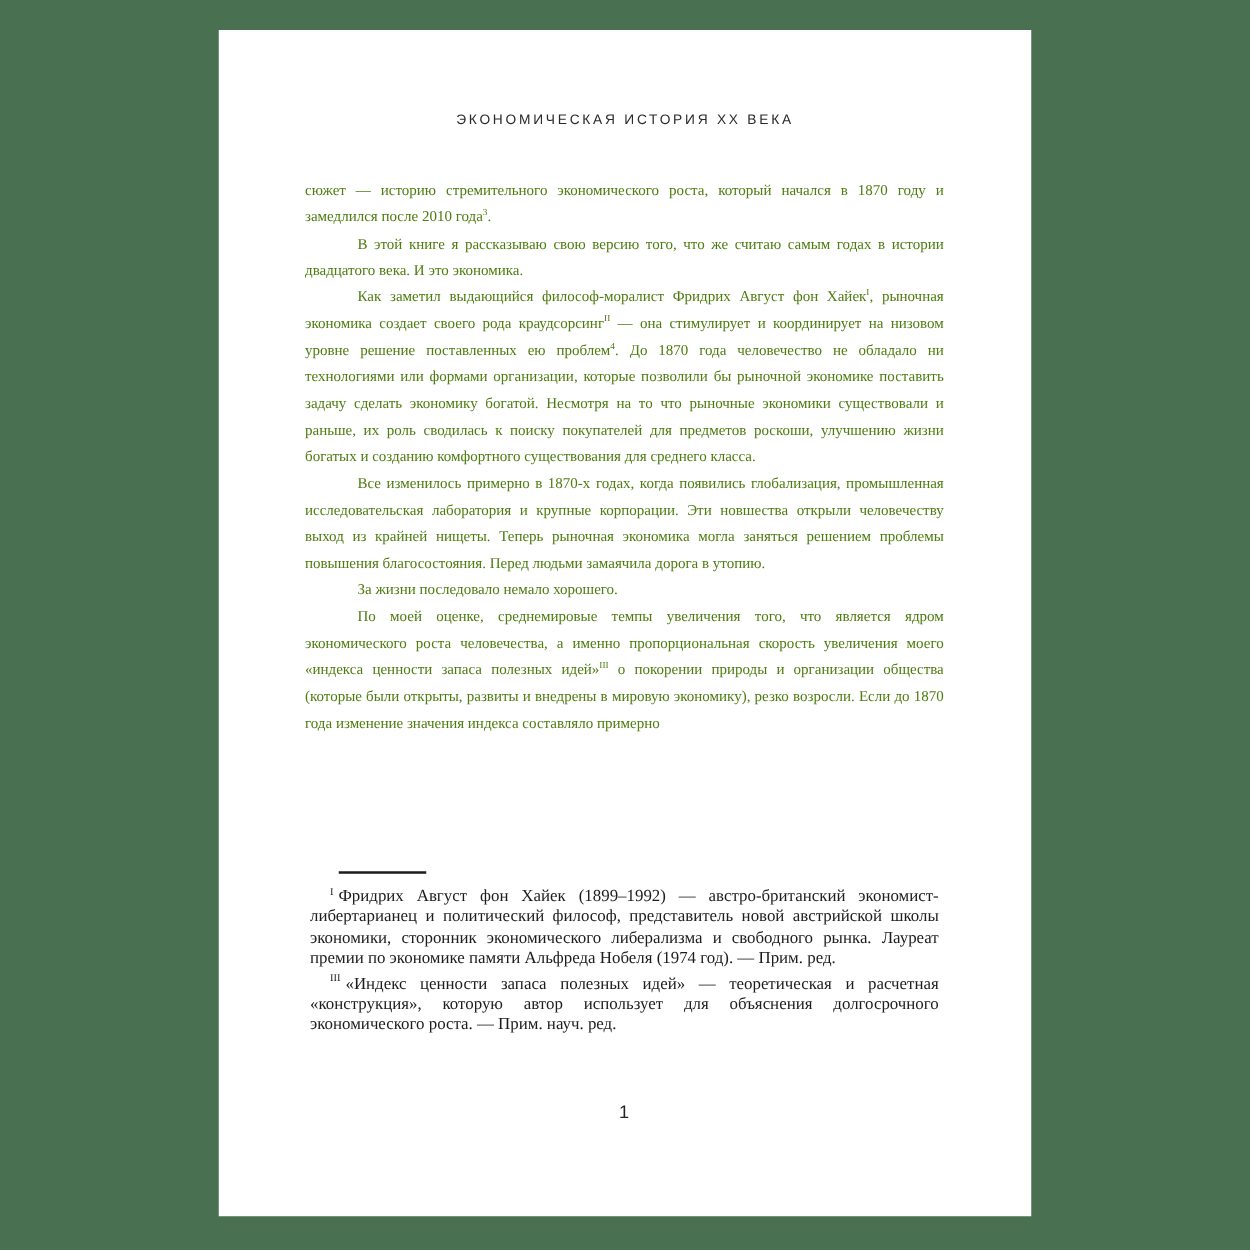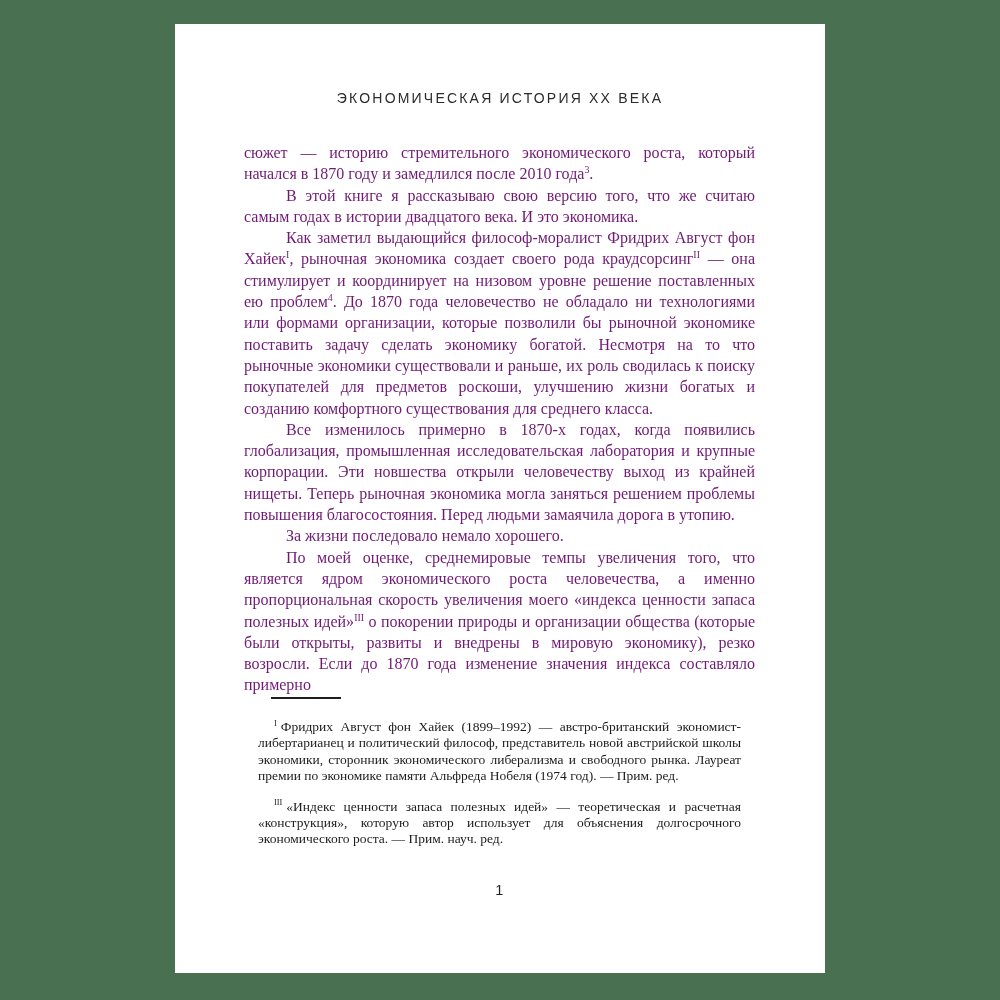--- a/index.html
+++ b/index.html
@@ -22,34 +22,34 @@
     height: 949px;
     background: #ffffff;
   }
   .running-head {
     position: absolute;
     top: 66px;
     left: 0;
     width: 100%;
     text-align: center;
     font-family: "Liberation Sans", sans-serif;
-    font-size: 14px;
+    font-size: 11px;
     font-weight: 500;
     letter-spacing: 2.2px;
     color: #2a2a2a;
   }
   .body-text {
     position: absolute;
     left: 69px;
     top: 118px;
     width: 511px;
-    font-size: 16px;
+    font-size: 12px;
     line-height: 21.3px;
     text-align: justify;
-    color: #701a75;
+    color: #4d7c0f;
     hyphens: auto;
   }
   .body-text p {
     margin: 0;
   }
   .body-text p.indent {
     text-indent: 42px;
   }
   .body-text sup, .footnotes sup {
     font-size: 0.62em;
@@ -68,21 +68,21 @@
     left: 69px;
     top: 681px;
     width: 511px;
     font-size: 13.5px;
     line-height: 16.4px;
     text-align: justify;
     color: #1c1c1c;
     hyphens: auto;
   }
   .footnotes p {
-    margin: 14px;
+    margin: 4px;
     text-indent: 16px;
   }
   .footnotes sup {
     margin-right: 4px;
   }
   .page-number {
     position: absolute;
     top: 858px;
     left: 0;
     width: 100%;

